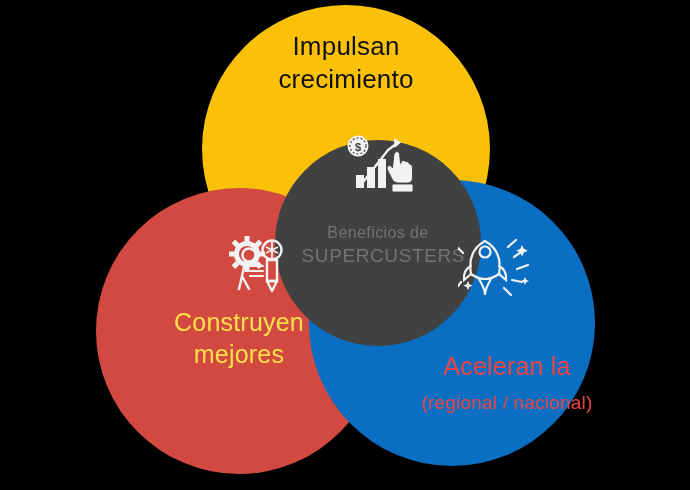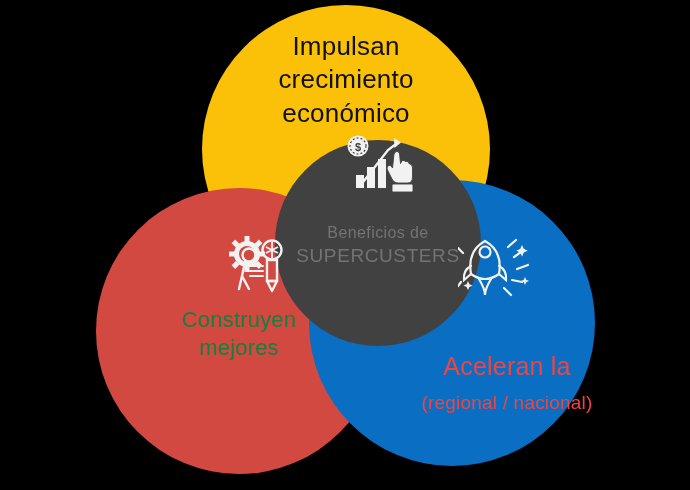--- a/index.html
+++ b/index.html
@@ -81,22 +81,22 @@
     width: 222px;
     color: #111111;
     font-size: 26px;
     font-weight: 400;
   }
 
   #label-ecosystems {
     left: 126px;
     top: 306px;
     width: 226px;
-    color: #15803d;
-    font-size: 22px;
+    color: #fde047;
+    font-size: 25px;
     font-weight: 400;
   }
 
   #label-transformation {
     left: 399px;
     top: 350px;
     width: 216px;
     color: #ef4444;
     font-size: 25px;
     font-weight: 400;
@@ -118,20 +118,21 @@
   }
   #label-hub .hub-line-1 {
     display: block;
     font-size: 16px;
     letter-spacing: 0.4px;
   }
   #label-hub .hub-line-2 {
     display: block;
     font-size: 19px;
     letter-spacing: 0.6px;
+    text-align: right;
   }
 
   .venn-icon {
     position: absolute;
     z-index: 9;
   }
   #icon-growth-chart { left: 344px; top: 134px; }
   #icon-innovation   { left: 228px; top: 233px; }
   #icon-rocket       { left: 458px; top: 233px; }
 </style>
@@ -144,21 +145,20 @@
 
   <div class="lobe" id="lobe-ecosystems" style="background: rgb(210, 73, 66);"></div>
 
   <div class="lobe" id="lobe-transformation" style="background: rgb(10, 111, 194);"></div>
 
   <div id="hub-core" style="background: rgb(65, 65, 65);"></div>
 
   <div class="lobe-label" id="label-growth">
     <span>Impulsan</span><br>
     <span>crecimiento</span><br>
-    <span>económico</span>
   </div>
 
   <div class="lobe-label" id="label-ecosystems">
     <span>Construyen</span><br>
     <span>mejores</span><br>
     <br>
   </div>
 
   <div class="lobe-label" id="label-transformation">
     <span>Aceleran  la</span><br>

